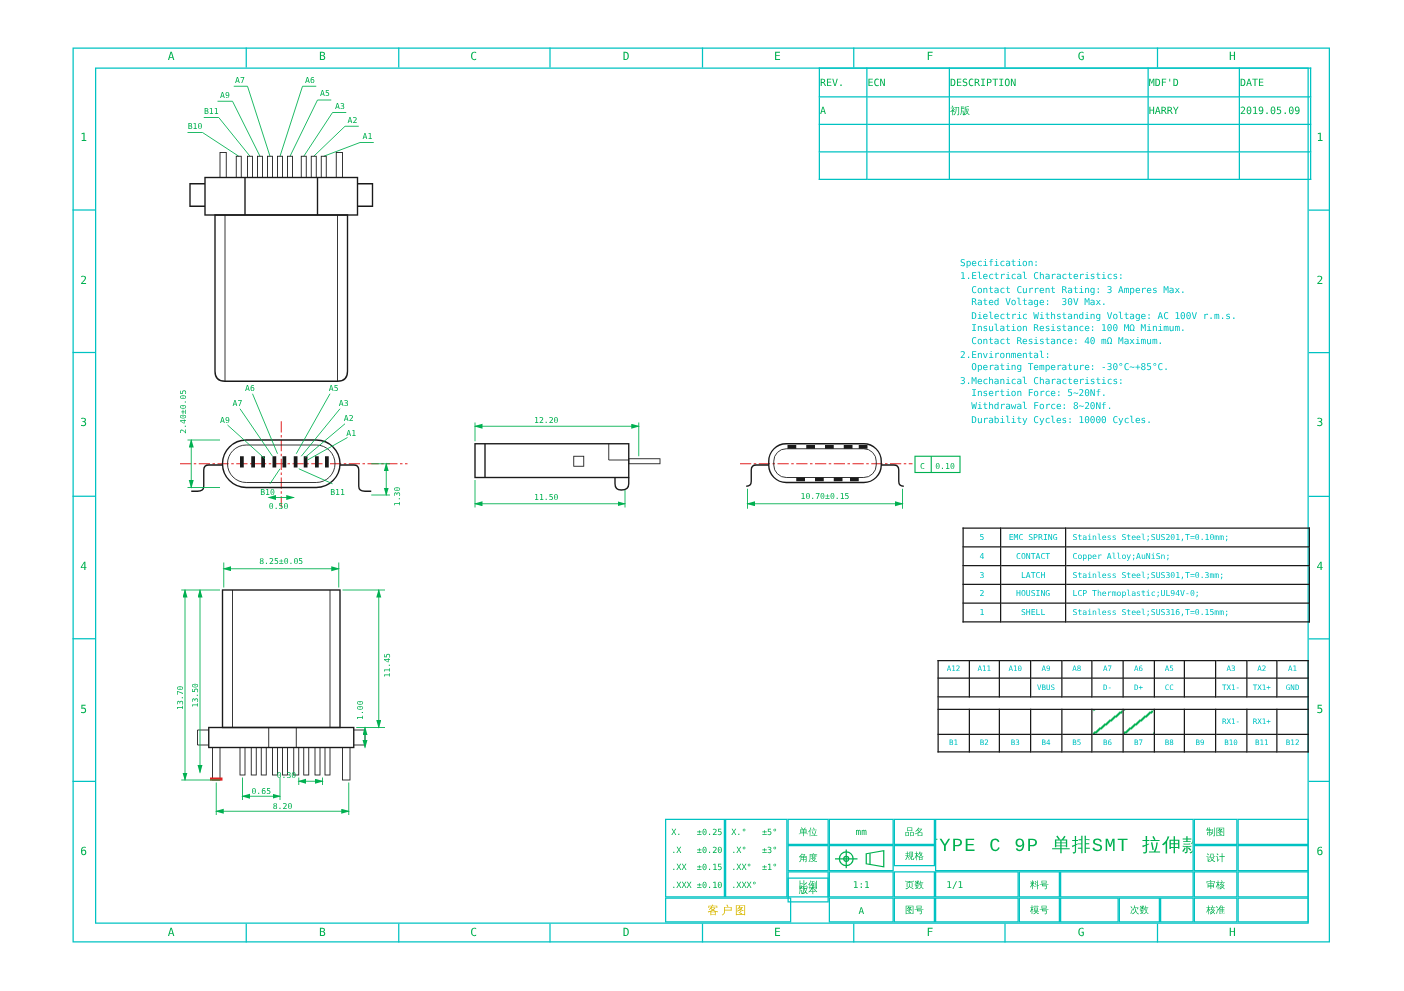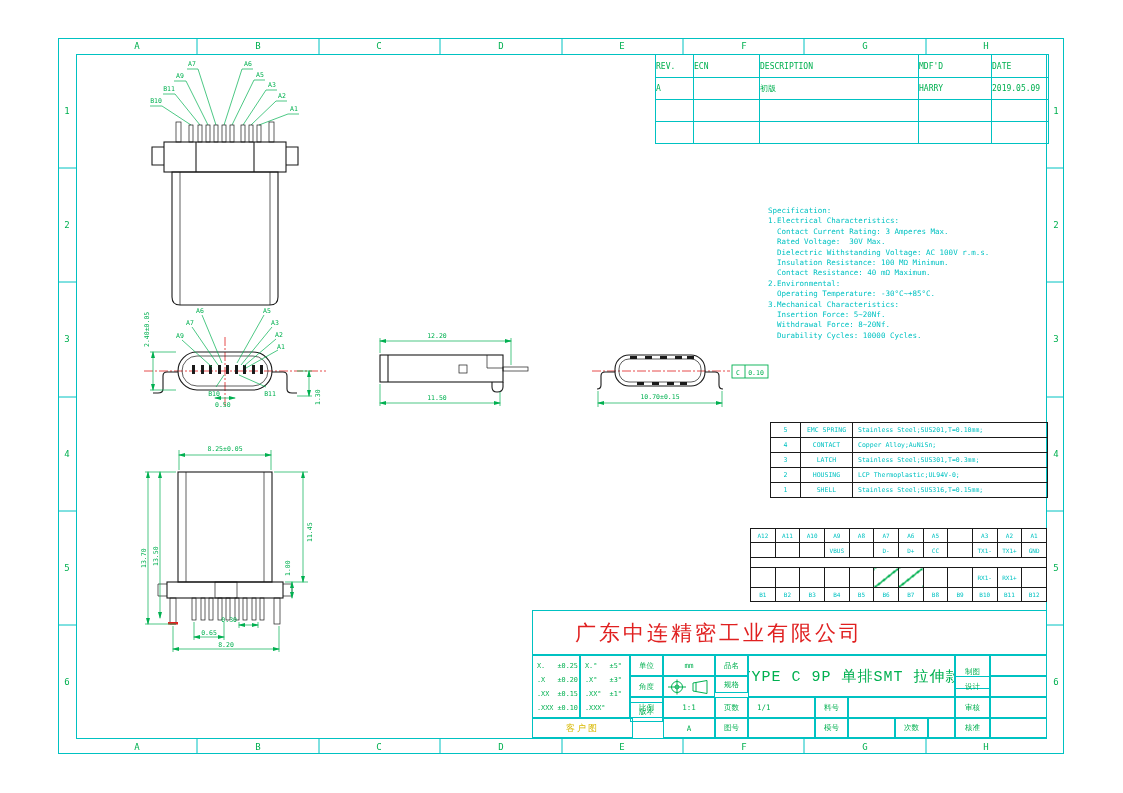--- a/index.html
+++ b/index.html
@@ -291,21 +291,20 @@
       <td>B8</td>
       <td>B9</td>
       <td>B10</td>
       <td>B11</td>
       <td>B12</td>
     </tr>
   </tbody>
     </table>
 
   <div class="abs tb">
-    <div class="cell company" style="left:0;top:0;width:515px;height:45px">广东中连精密工业有限公司</div>
 
     <div class="cell tol" style="left:0;top:45px;width:48px;height:63px">
       <div>X.   ±0.25</div>
       <div>.X   ±0.20</div>
       <div>.XX  ±0.15</div>
       <div>.XXX ±0.10</div>
     </div>
     <div class="cell tol" style="left:48px;top:45px;width:50px;height:63px">
       <div>X.°   ±5°</div>
       <div>.X°   ±3°</div>
@@ -342,21 +341,21 @@
     <div class="cell cjk" style="left:283px;top:87px;width:33px;height:21px">料号</div>
     <div class="cell" style="left:316px;top:87px;width:107px;height:21px"></div>
 
     <div class="cell cjk" style="left:183px;top:108px;width:33px;height:20px">图号</div>
     <div class="cell" style="left:216px;top:108px;width:67px;height:20px"></div>
     <div class="cell cjk" style="left:283px;top:108px;width:33px;height:20px">模号</div>
     <div class="cell" style="left:316px;top:108px;width:47px;height:20px"></div>
     <div class="cell cjk" style="left:363px;top:108px;width:33px;height:20px">次数</div>
     <div class="cell" style="left:396px;top:108px;width:27px;height:20px"></div>
 
-    <div class="cell cjk" style="left:423px;top:45px;width:35px;height:34px">制图</div>
+    <div class="cell cjk" style="left:423px;top:45px;width:35px;height:21px">制图</div>
     <div class="cell" style="left:458px;top:45px;width:57px;height:21px"></div>
     <div class="cell cjk" style="left:423px;top:66px;width:35px;height:21px">设计</div>
     <div class="cell" style="left:458px;top:66px;width:57px;height:21px"></div>
     <div class="cell cjk" style="left:423px;top:87px;width:35px;height:21px">审核</div>
     <div class="cell" style="left:458px;top:87px;width:57px;height:21px"></div>
     <div class="cell cjk" style="left:423px;top:108px;width:35px;height:20px">核准</div>
     <div class="cell" style="left:458px;top:108px;width:57px;height:20px"></div>
   </div>
 
   <svg class="abs" style="left:140px;top:52px" width="172" height="263">

